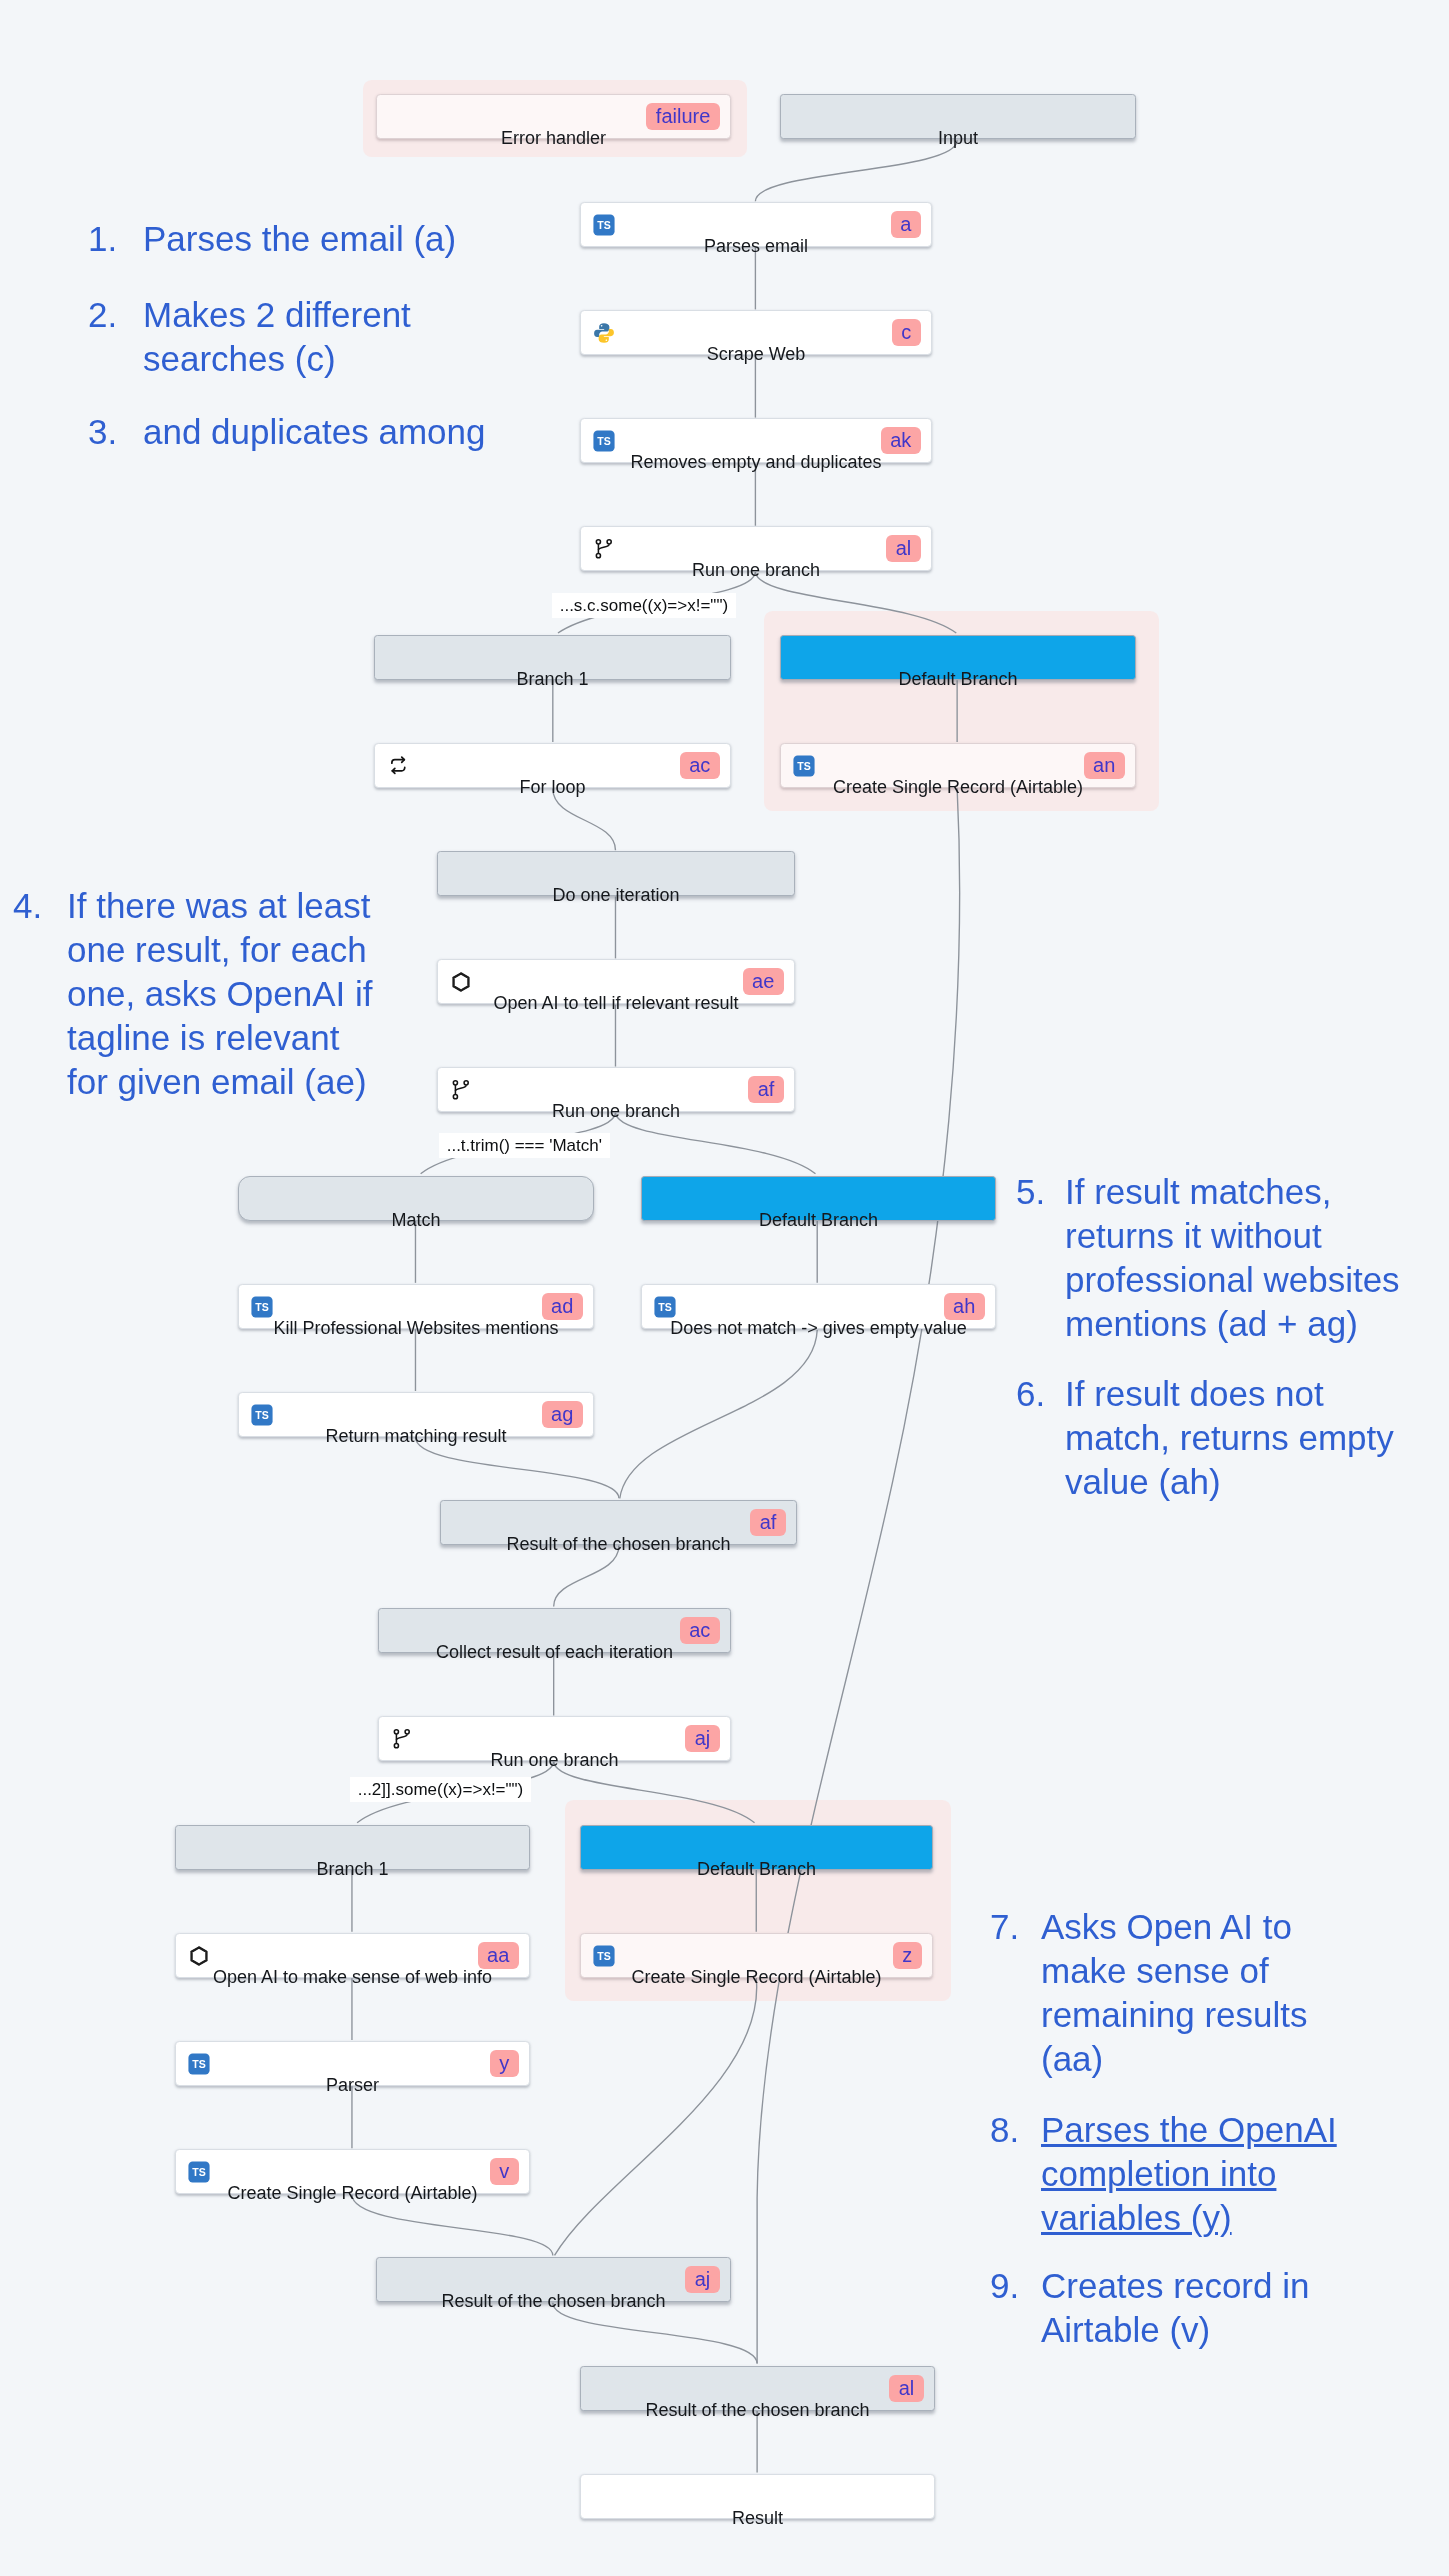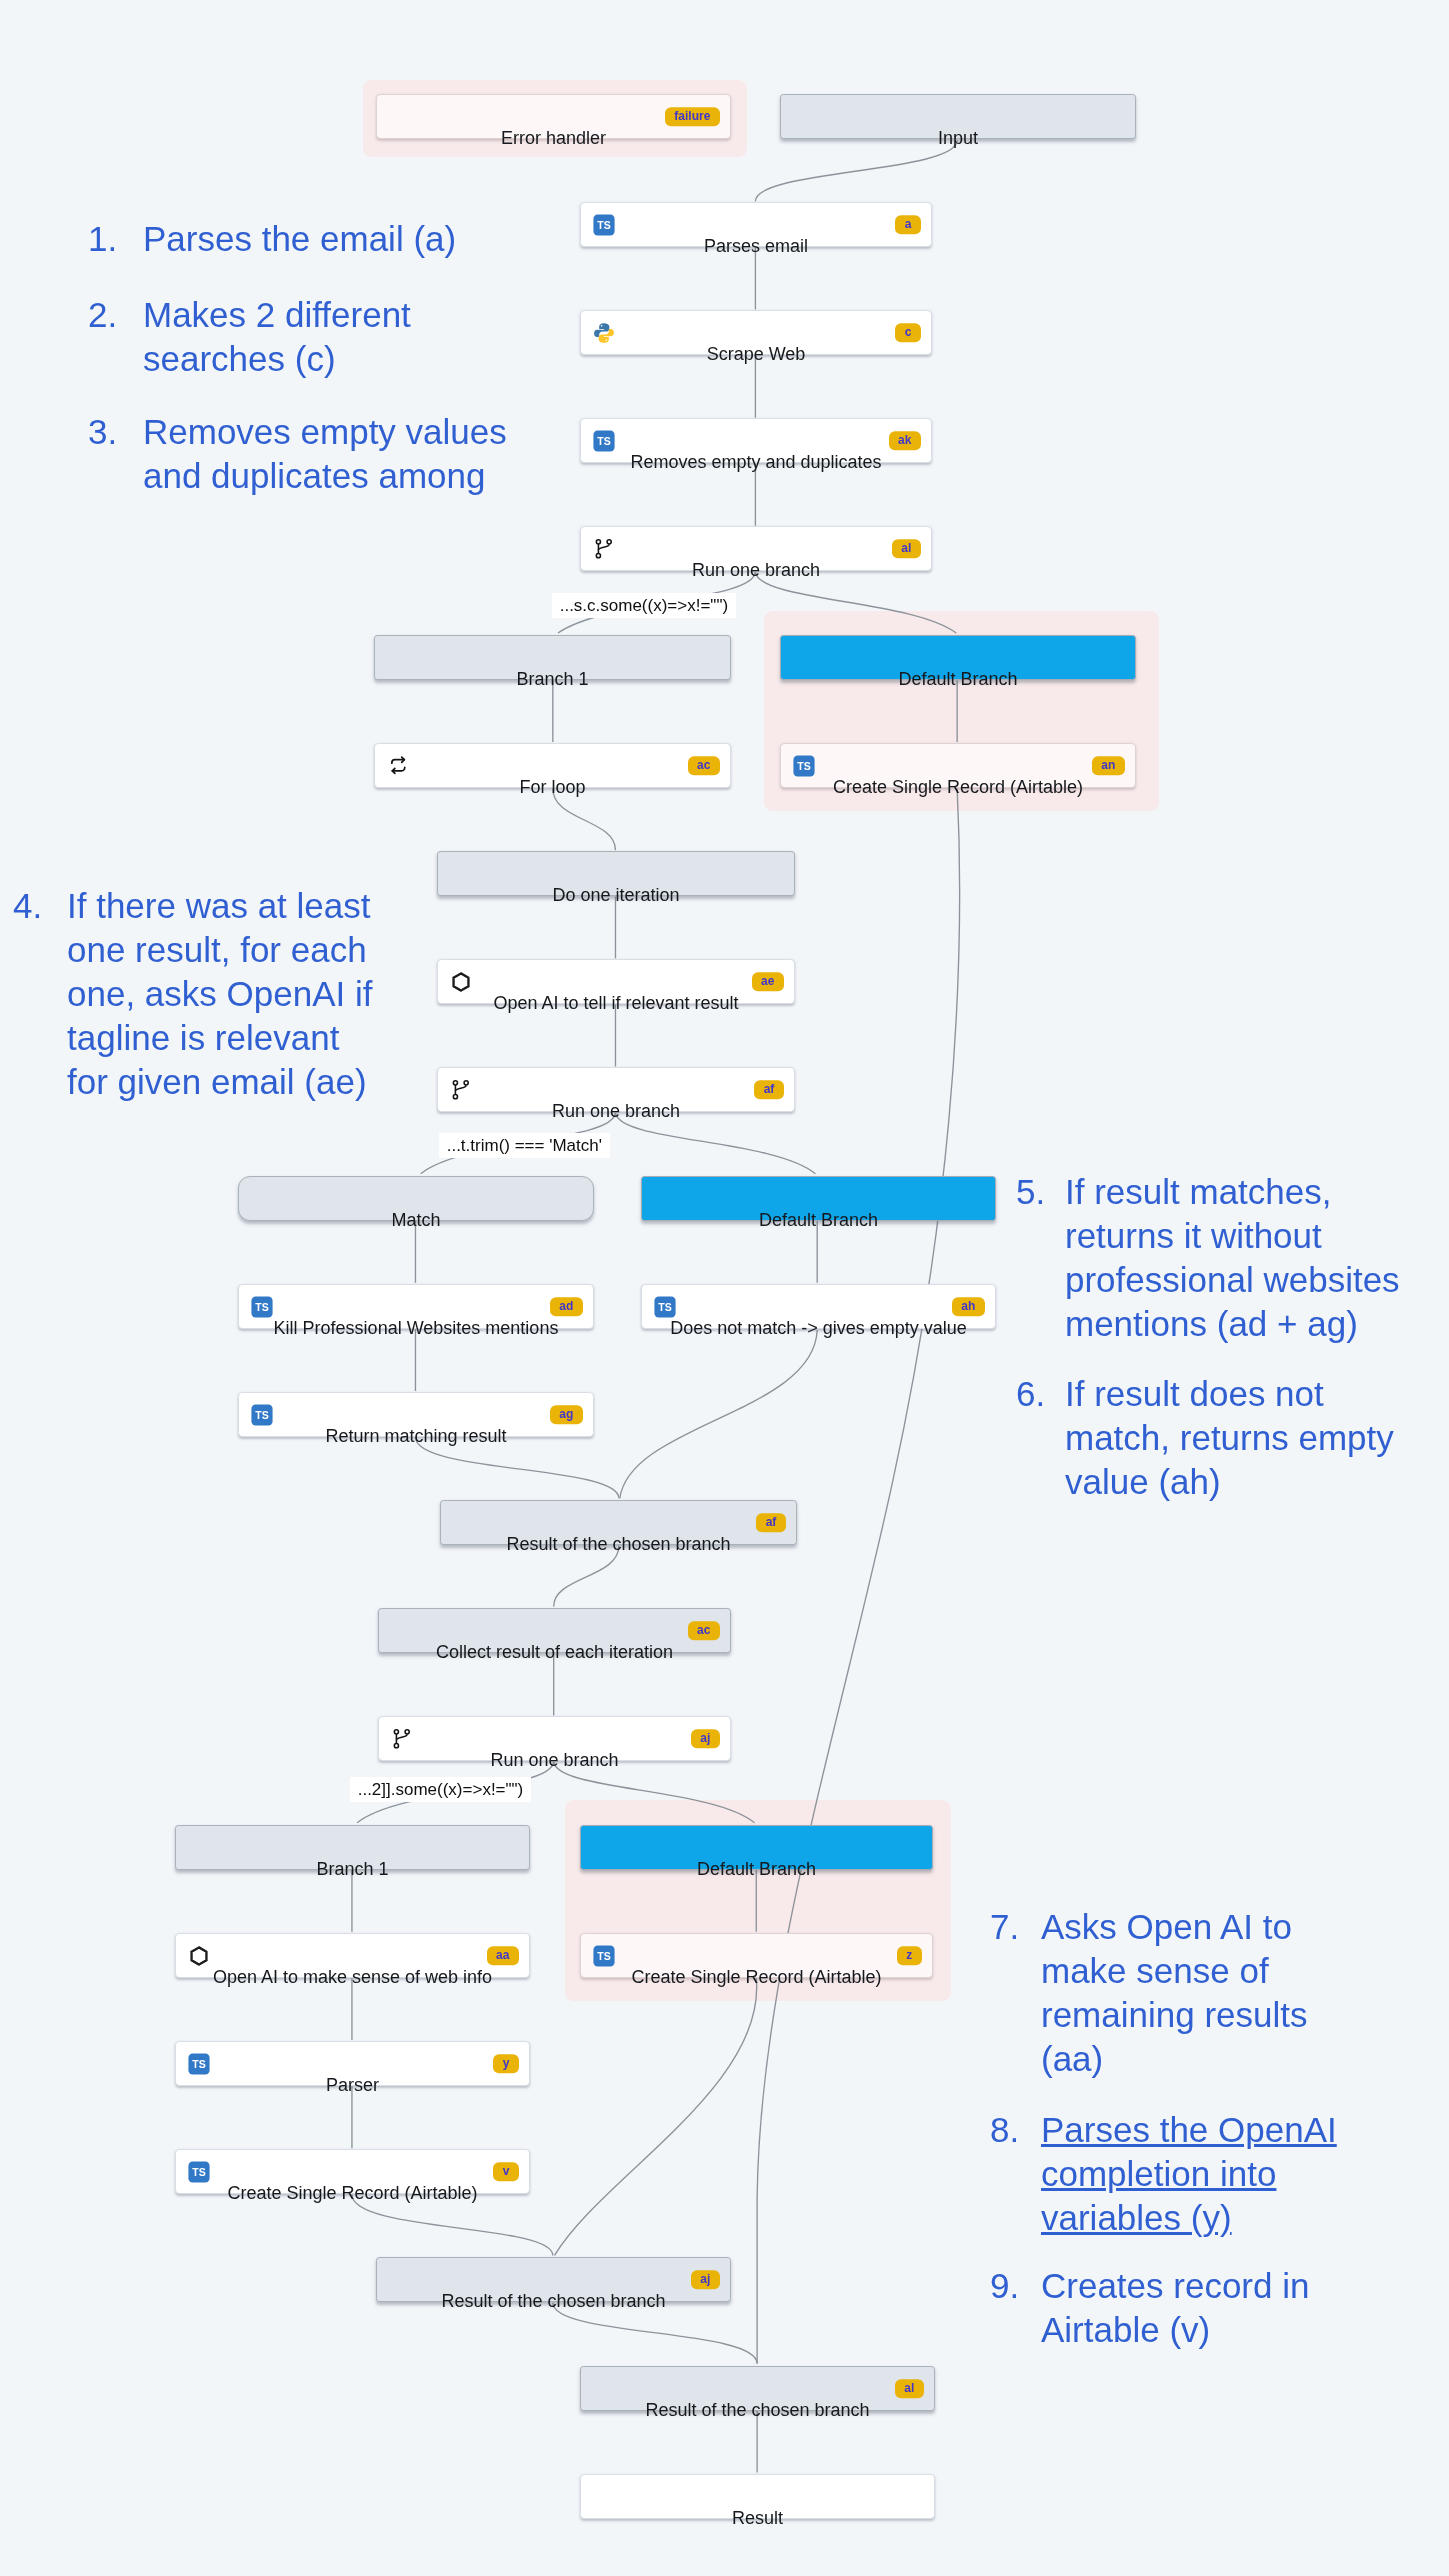--- a/index.html
+++ b/index.html
@@ -9,22 +9,22 @@
   svg.edges{position:absolute;left:0;top:0;z-index:1;}
   .node{position:absolute;height:45px;border-radius:4.3px;display:flex;align-items:center;
         justify-content:center;z-index:2;box-sizing:border-box;}
   .task{background:#ffffff;border:0.9px solid #d9dee4;box-shadow:0 1.7px 2.6px rgba(96,106,120,.38);}
   .task-pink{background:#fdf7f7;border:0.9px solid #ded2d4;box-shadow:0 1.7px 2.6px rgba(120,100,105,.3);}
   .header{background:#dfe5ea;border:0.9px solid #a9b1bb;box-shadow:0 2.6px 3.4px rgba(96,106,120,.42);border-radius:3.4px;}
   .header-default{background:#0ea5e9;border:0.9px solid #a7abb5;box-shadow:0 2.6px 3.4px rgba(96,106,120,.42);border-radius:3.4px;}
   .lbl{font-size:18px;color:#15181c;white-space:nowrap;margin-top:44px;}
   .icon{position:absolute;left:12px;top:50%;transform:translateY(-50%);width:22px;height:22px;
         display:flex;align-items:center;justify-content:center;}
-  .badge{position:absolute;right:10.3px;top:50%;transform:translateY(-50%);background:#eab308;
-         color:#4137c9;font-weight:700;font-size:12px;padding:3.4px 9.4px;border-radius:6px;line-height:1.05;}
+  .badge{position:absolute;right:10.3px;top:50%;transform:translateY(-50%);background:#fca5a5;
+         color:#4137c9;font-weight:400;font-size:20px;padding:3.4px 9.4px;border-radius:6px;line-height:1.05;}
   .cond{position:absolute;background:#ffffff;padding:2.6px 7.7px;font-size:17px;color:#0d0f11;
         white-space:nowrap;z-index:3;}
   .annot-num{position:absolute;color:#2f5fd1;font-size:35px;font-weight:500;line-height:44px;z-index:2;}
   .annot-text{position:absolute;color:#2f5fd1;font-size:35px;font-weight:500;line-height:44px;
               white-space:nowrap;z-index:2;}
 </style>
 </head>
 <body>
 
 <div id="canvas">
@@ -319,21 +319,20 @@
       <div class="annot-text" style="left: 143px; top: 217px;">
         <div>Parses the email (a)</div>
       </div>
       <div class="annot-num" style="left: 88px; top: 293px;">2.</div>
       <div class="annot-text" style="left: 143px; top: 293px;">
         <div>Makes 2 different</div>
         <div>searches (c)</div>
       </div>
       <div class="annot-num" style="left: 88px; top: 410px;">3.</div>
       <div class="annot-text" style="left: 143px; top: 410px;">
-        <div>Removes empty values</div>
         <div>and duplicates among</div>
       </div>
       <div class="annot-num" style="left: 13px; top: 884px;">4.</div>
       <div class="annot-text" style="left: 67px; top: 884px;">
         <div>If there was at least</div>
         <div>one result, for each</div>
         <div>one, asks OpenAI if</div>
         <div>tagline is relevant</div>
         <div>for given email (ae)</div>
       </div>

